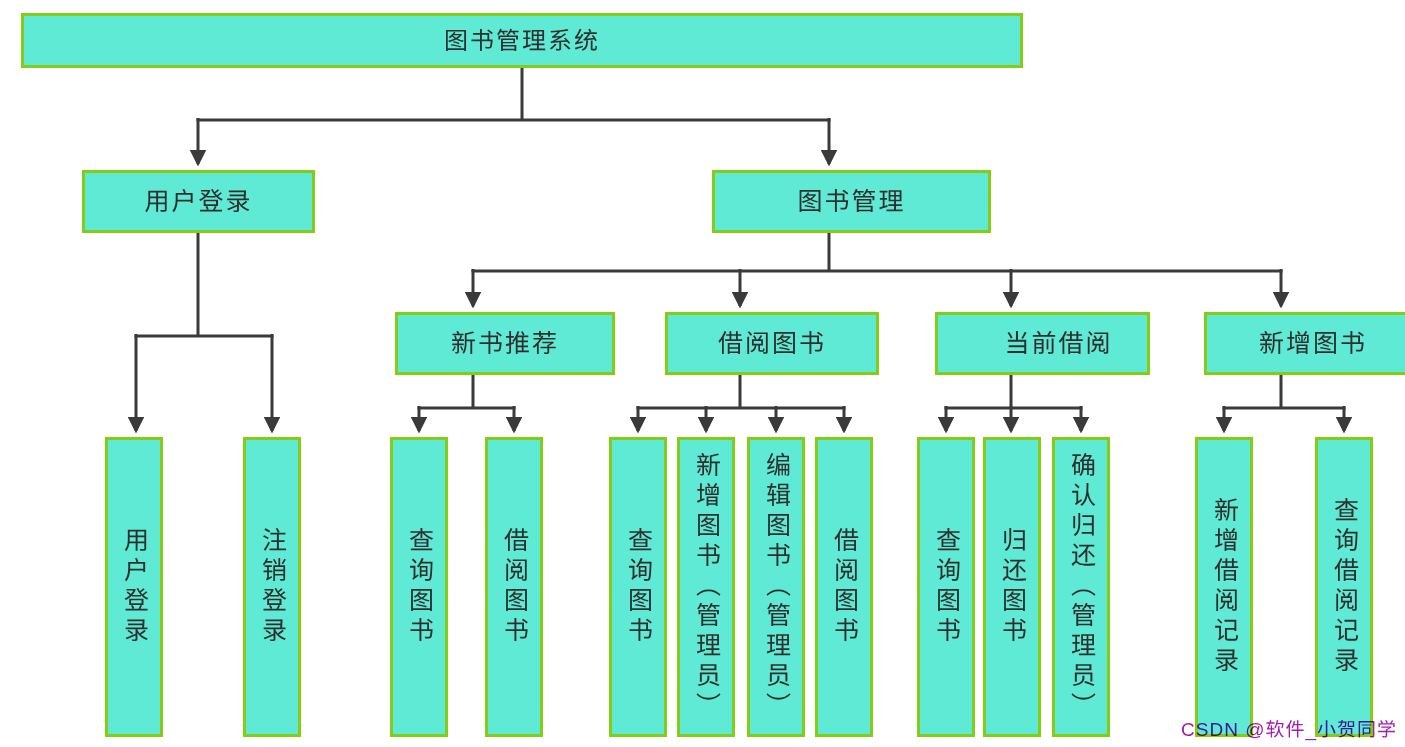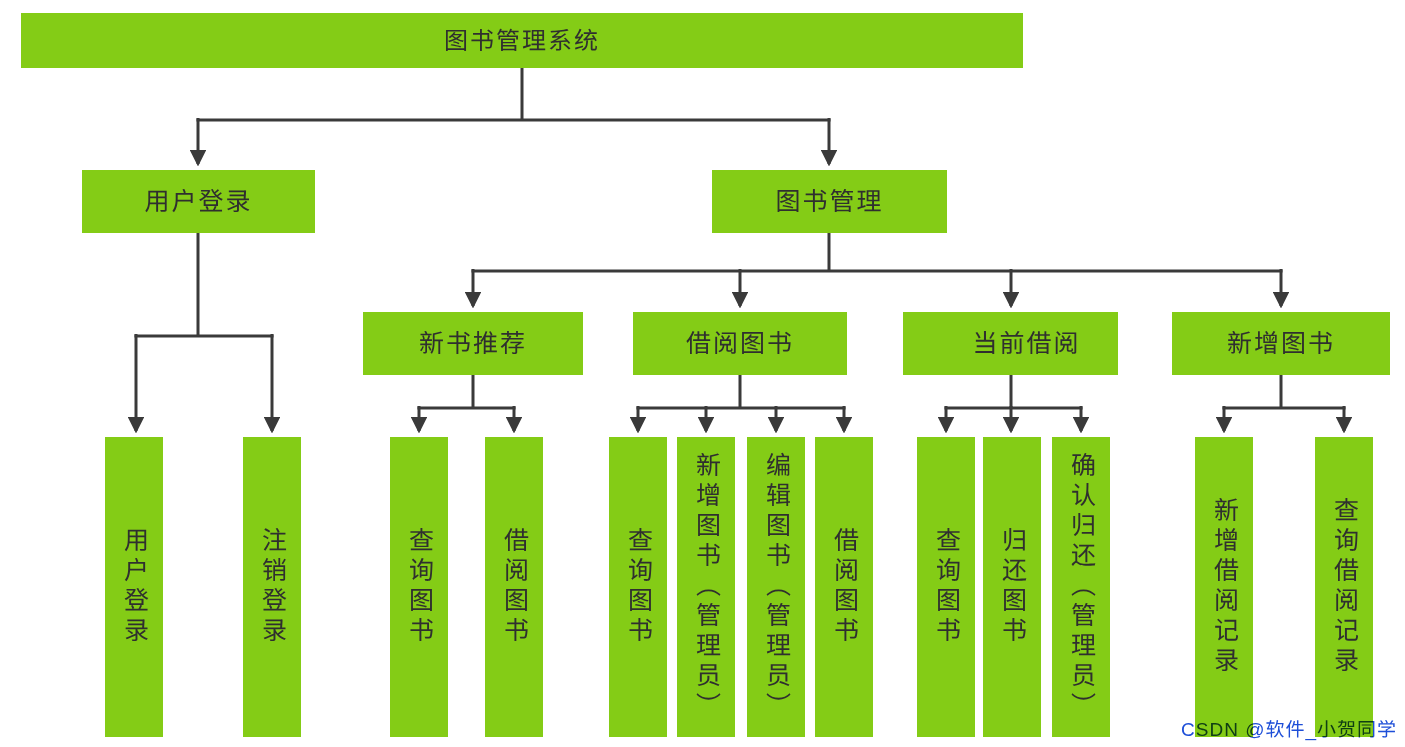--- a/index.html
+++ b/index.html
@@ -19,48 +19,48 @@
   }
   svg.connectors {
     position: absolute;
     left: 0; top: 0;
     width: 1405px; height: 747px;
     z-index: 1;
   }
   .node {
     position: absolute;
     box-sizing: border-box;
-    background: #84cc16;
-    border: 6px solid #84cc16;
+    background: #5eead4;
+    border: 3px solid #84cc16;
     color: #2f2f2f;
     display: flex;
     align-items: center;
     justify-content: center;
     z-index: 2;
     line-height: 1;
   }
   .node.h { font-size: 25px; letter-spacing: 2px; }
   .node.root-box { font-size: 24px; letter-spacing: 2px; }
   .node.leaf { width: 58px; height: 300px; top: 437px; }
   .node.leaf span {
     writing-mode: vertical-rl;
     text-orientation: mixed;
     font-size: 25px;
     letter-spacing: 5px;
     line-height: 1;
     white-space: nowrap;
   }
   .lvl2, .lvl3 { height: 63px; top: 170px; }
-  .lvl3 { top: 312px; }
+  .lvl3 { top: 312px; margin-left: 32px; }
   .watermark {
     position: absolute;
     right: 8px;
     bottom: 6px;
     font-size: 19px;
-    color: #1d4ed8;
+    color: #a21caf;
     letter-spacing: 1px;
     z-index: 5;
     mix-blend-mode: multiply;
   }
 </style>
 </head>
 <body>
 
 <div class="stage">
 
@@ -103,21 +103,21 @@
 
       <path d="M1281,373 L1281,408 M1222.5,408 L1345.5,408"></path>
       <line x1="1224" y1="406" x2="1224" y2="431" marker-end="url(#arrow)"></line>
       <line x1="1344" y1="406" x2="1344" y2="431" marker-end="url(#arrow)"></line>
     </g>
   </svg>
 
   <div class="node root-box" style="left:21px; top:13px; width:1002px; height:55px;">图书管理系统</div>
 
   <div class="node h lvl2" style="left:82px; width:233px;">用户登录</div>
-  <div class="node h lvl2" style="left:712px; width:235px;">图书管理</div>
+  <div class="node h lvl2" style="left:712px; width:279px;">图书管理</div>
 
   <div class="node h lvl3" style="left:363px; width:220px;">新书推荐</div>
   <div class="node h lvl3" style="left:633px; width:214px;">借阅图书</div>
   <div class="node h lvl3" style="left:903px; width:215px;padding-left:32px;">当前借阅</div>
   <div class="node h lvl3" style="left:1172px; width:218px;">新增图书</div>
 
   <div class="node leaf" style="left:105px;">
     <span>用户登录</span>
   </div>
   <div class="node leaf" style="left:243px;">

